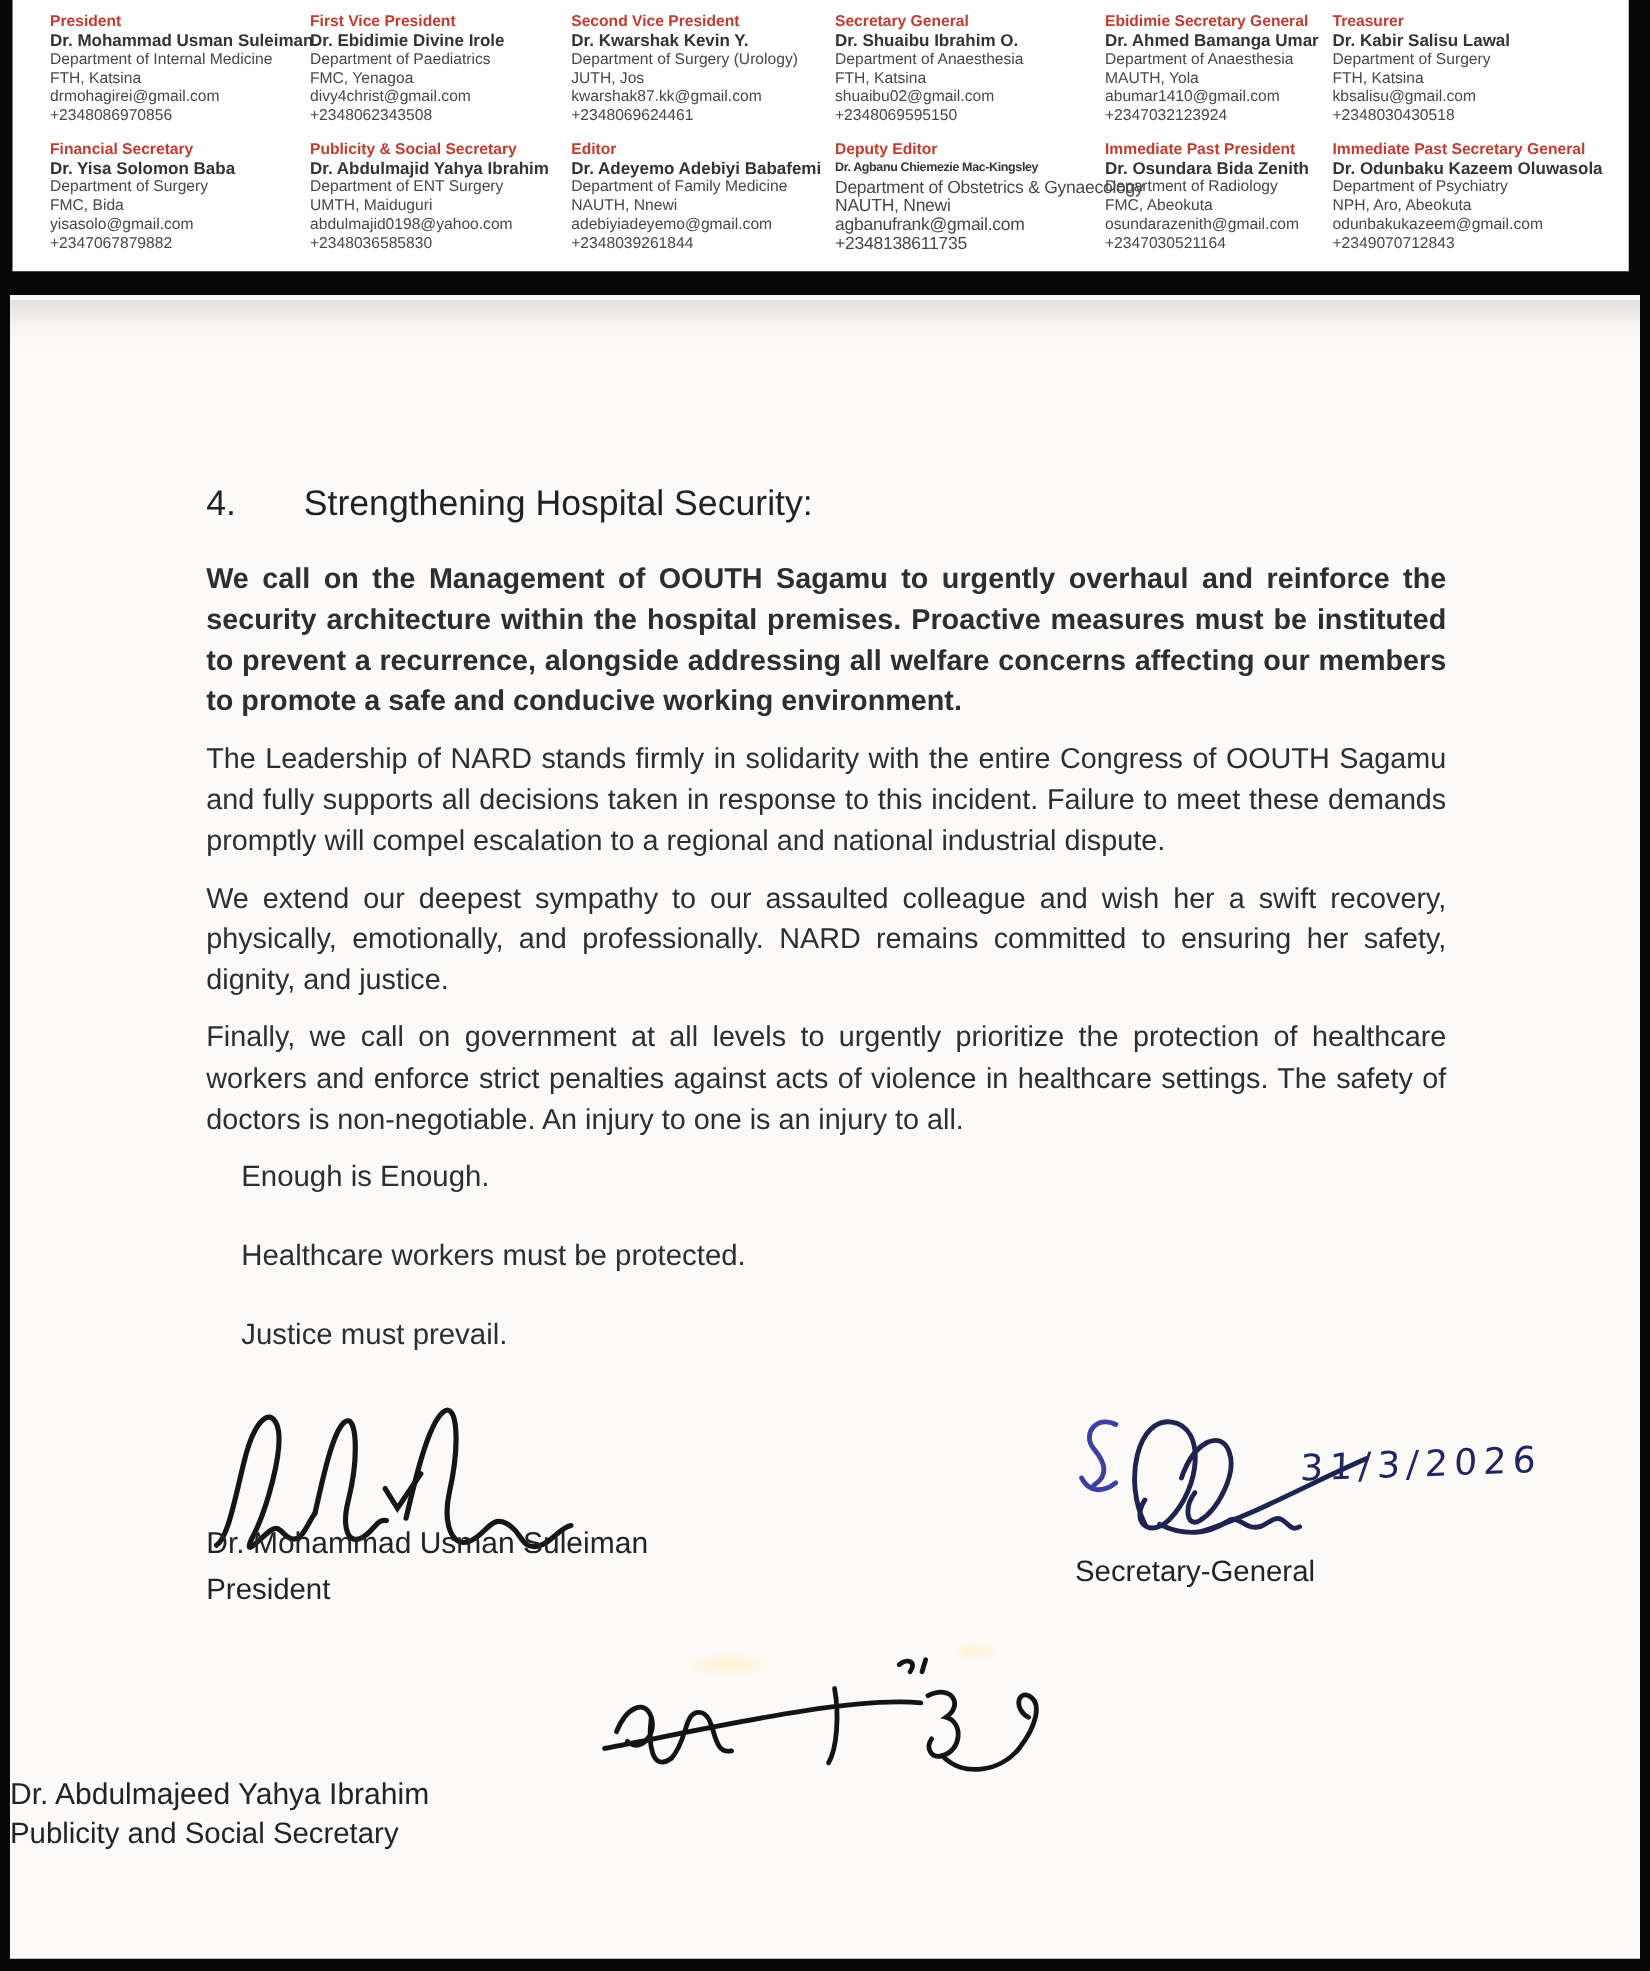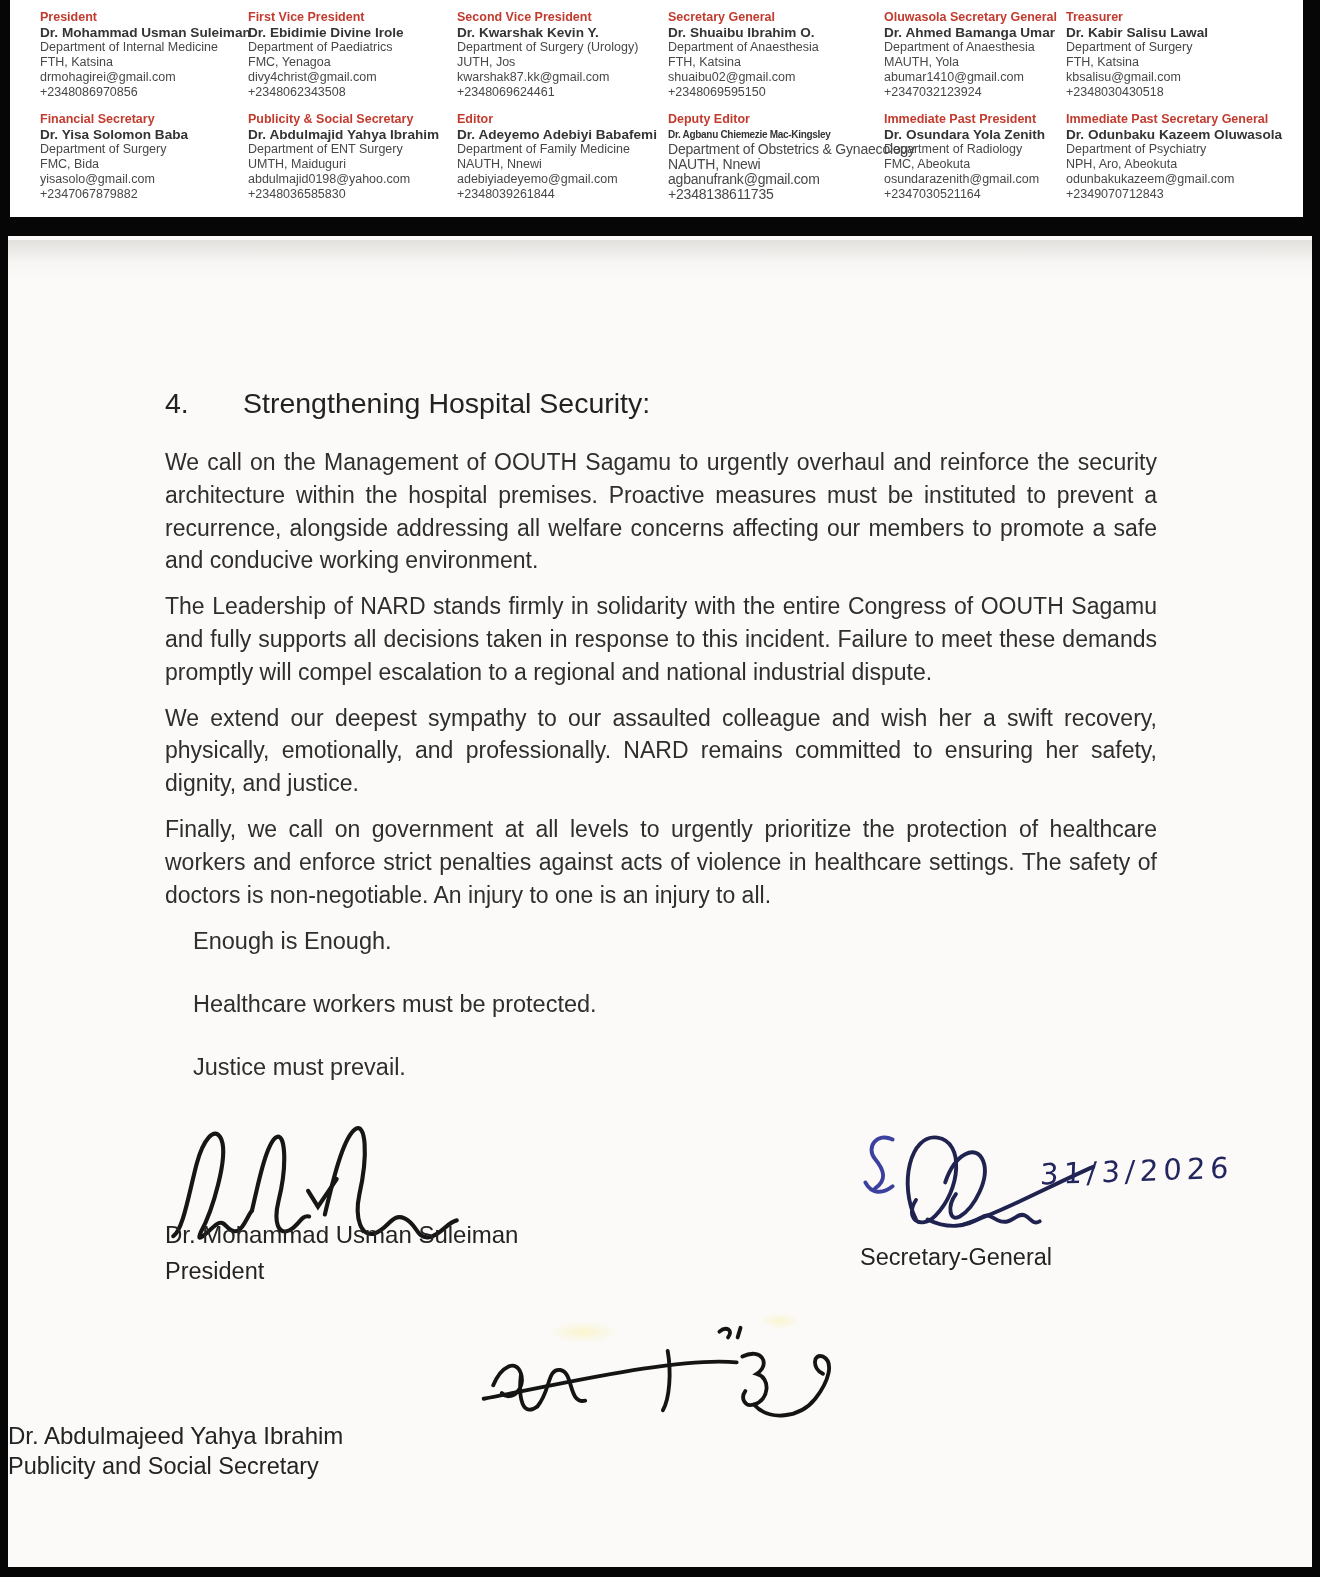--- a/index.html
+++ b/index.html
@@ -37,21 +37,21 @@
   }
   .letter-content {
     position:absolute; left:157px; top:150px; width:992px; color:#2e2e2e;
   }
   .heading { display:flex; font-size:28.5px; line-height:34px; color:#222; }
   .heading .num { width:78px; }
   p.para {
     font-size:23px; line-height:32.8px; text-align:justify;
     margin:13px 0 0 0;
   }
-  p.para.first { margin-top:26px; }
+  p.para.first { margin-top:26px;font-weight:bold; }
   .statement { font-size:23.5px; line-height:33px; margin-top:30px;margin-left:28px; }
   .statement.first { margin-top:14px; }
   
   .sig { position:absolute; }
   .sig-name { font-size:24px; color:#232323; line-height:30px; }
   .sig-title { font-size:23.5px; color:#232323; line-height:30px; margin-top:6px; }
   .sig-president { left:157px; top:882px; }
   .sig-president svg { display:block; }
   .sig-president .sig-name { margin-top:-26px; }
   .sig-secretary { left:852px; top:888px; width:420px; }
@@ -113,21 +113,21 @@
       <div class="officer">
         <div class="o-role">Secretary General</div>
         <div class="o-name">Dr. Shuaibu Ibrahim O.</div>
         <div class="o-line">Department of Anaesthesia</div>
         <div class="o-line">FTH, Katsina</div>
         <div class="o-line">shuaibu02@gmail.com</div>
         <div class="o-line">+2348069595150</div>
       </div>
 
       <div class="officer">
-        <div class="o-role">Oluwasola Secretary General</div>
+        <div class="o-role">Ebidimie Secretary General</div>
         <div class="o-name">Dr. Ahmed Bamanga Umar</div>
         <div class="o-line">Department of Anaesthesia</div>
         <div class="o-line">MAUTH, Yola</div>
         <div class="o-line">abumar1410@gmail.com</div>
         <div class="o-line">+2347032123924</div>
       </div>
 
       <div class="officer">
         <div class="o-role">Treasurer</div>
         <div class="o-name">Dr. Kabir Salisu Lawal</div>
@@ -168,21 +168,21 @@
         <div class="o-role">Deputy Editor</div>
         <div class="o-name">Dr. Agbanu Chiemezie Mac-Kingsley</div>
         <div class="o-line">Department of Obstetrics &amp; Gynaecology</div>
         <div class="o-line">NAUTH, Nnewi</div>
         <div class="o-line">agbanufrank@gmail.com</div>
         <div class="o-line">+2348138611735</div>
       </div>
 
       <div class="officer">
         <div class="o-role">Immediate Past President</div>
-        <div class="o-name">Dr. Osundara Yola Zenith</div>
+        <div class="o-name">Dr. Osundara Bida Zenith</div>
         <div class="o-line">Department of Radiology</div>
         <div class="o-line">FMC, Abeokuta</div>
         <div class="o-line">osundarazenith@gmail.com</div>
         <div class="o-line">+2347030521164</div>
       </div>
 
       <div class="officer">
         <div class="o-role">Immediate Past Secretary General</div>
         <div class="o-name">Dr. Odunbaku Kazeem Oluwasola</div>
         <div class="o-line">Department of Psychiatry</div>

